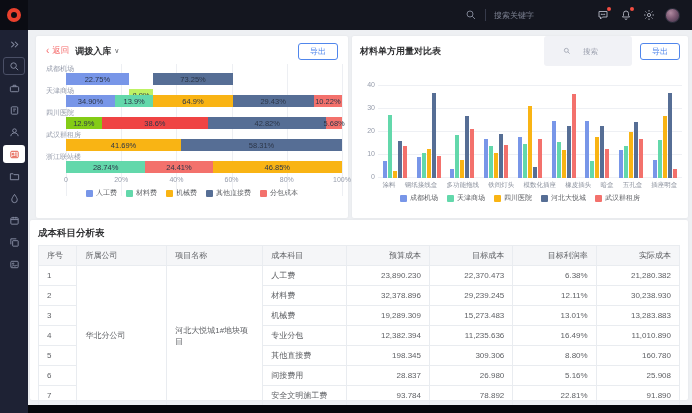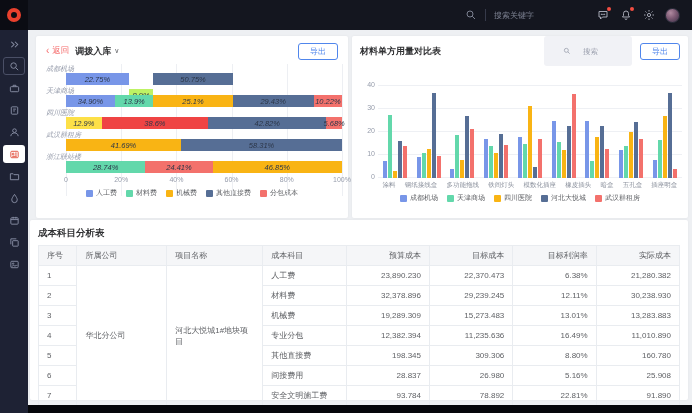--- a/index.html
+++ b/index.html
@@ -44,21 +44,21 @@
   .btn-export{border:1px solid #5086ec;color:#5086ec;background:#fff;font-size:8px;border-radius:3px;padding:2px 11px;cursor:pointer;font-family:inherit;}
   .mini-search{display:flex;align-items:center;justify-content:center;gap:12px;width:88px;height:30px;background:#f1f2f6;border-radius:3px;margin-right:8px;color:#9a9fad;cursor:text;}
   .mini-search svg{width:8px;height:8px;}
   .mini-search input{border:none;outline:none;background:transparent;width:30px;font-size:7.5px;color:#606266;font-family:inherit;}
   .mini-search input::placeholder{color:#9a9fad;}
 
   
   .stack-wrap{position:relative;margin-top:4px;}
   .stack-grid{position:absolute;left:20px;top:0;width:276px;height:132px;}
   .stack-grid i{position:absolute;top:0;bottom:0;width:1px;background:#edeff3;}
-  .stack-row{position:relative;height:22px;font-style:italic;}
+  .stack-row{position:relative;height:22px;}
   .stack-label{font-size:7px;color:#969cab;height:9px;line-height:9px;}
   .stack-bar{margin-left:20px;width:276px;height:12px;display:flex;}
   .stack-seg{height:100%;display:flex;align-items:center;justify-content:center;font-size:7.5px;color:#2c3648;white-space:nowrap;overflow:visible;}
   .stack-axis{position:relative;margin-left:20px;width:276px;height:9px;margin-top:2px;}
   .stack-axis span{position:absolute;transform:translateX(-50%);font-size:7px;color:#969cab;}
   .chart-legend{display:flex;justify-content:center;gap:9px;margin-top:3px;}
   .legend-item{display:flex;align-items:center;gap:3px;font-size:7px;color:#606266;cursor:pointer;}
   .legend-sw{width:7px;height:7px;border-radius:1px;}
 
   
@@ -213,37 +213,37 @@
           <i style="left: 60%;"></i>
           <i style="left: 80%;"></i>
           <i style="left: 100%;"></i>
         </div>
       <div id="stack-rows">
           <div class="stack-row">
             <div class="stack-label">成都机场</div>
             <div class="stack-bar">
               <div class="stack-seg" style="width: 22.75%; background: rgb(120, 150, 232);">22.75%</div>
               <div class="stack-seg" style="width: 8.9%; background: #bef264; margin-top: 16px;">8.9%</div>
-              <div class="stack-seg" style="width: 28.75%; background: rgb(86, 110, 149);">50.75%</div>
+              <div class="stack-seg" style="width: 28.75%; background: rgb(86, 110, 149);">73.25%</div>
             </div>
           </div>
           <div class="stack-row">
             <div class="stack-label">天津商场</div>
             <div class="stack-bar">
               <div class="stack-seg" style="width: 17.75%; background: rgb(120, 150, 232);">34.90%</div>
               <div class="stack-seg" style="width: 13.9%; background: rgb(99, 216, 171);">13.9%</div>
-              <div class="stack-seg" style="width: 28.7%; background: rgb(249, 180, 20);">25.1%</div>
+              <div class="stack-seg" style="width: 28.7%; background: rgb(249, 180, 20);">64.9%</div>
               <div class="stack-seg" style="width: 29.43%; background: rgb(86, 110, 149);">29.43%</div>
               <div class="stack-seg" style="width: 10.22%; background: rgb(243, 113, 108);">10.22%</div>
             </div>
           </div>
           <div class="stack-row">
             <div class="stack-label">四川医院</div>
             <div class="stack-bar">
-              <div class="stack-seg" style="width: 12.9%; background: #fde047;">12.9%</div>
+              <div class="stack-seg" style="width: 12.9%; background: #84cc16;">12.9%</div>
               <div class="stack-seg" style="width: 38.6%; background: #ef4444;">38.6%</div>
               <div class="stack-seg" style="width: 42.82%; background: rgb(86, 110, 149);">42.82%</div>
               <div class="stack-seg" style="width: 5.68%; background: rgb(243, 113, 108);">5.68%</div>
             </div>
           </div>
           <div class="stack-row">
             <div class="stack-label">武汉群租房</div>
             <div class="stack-bar">
               <div class="stack-seg" style="width: 41.69%; background: rgb(249, 180, 20);">41.69%</div>
               <div class="stack-seg" style="width: 58.31%; background: rgb(86, 110, 149);">58.31%</div>

